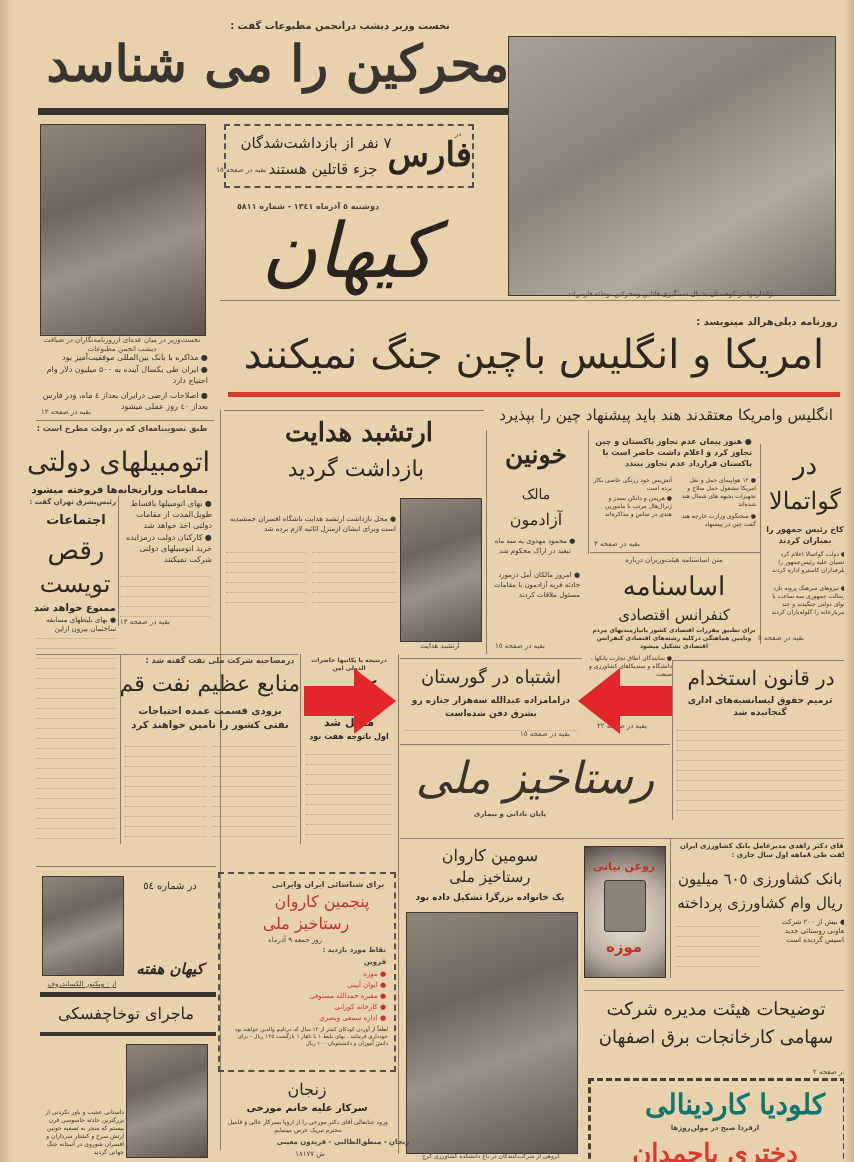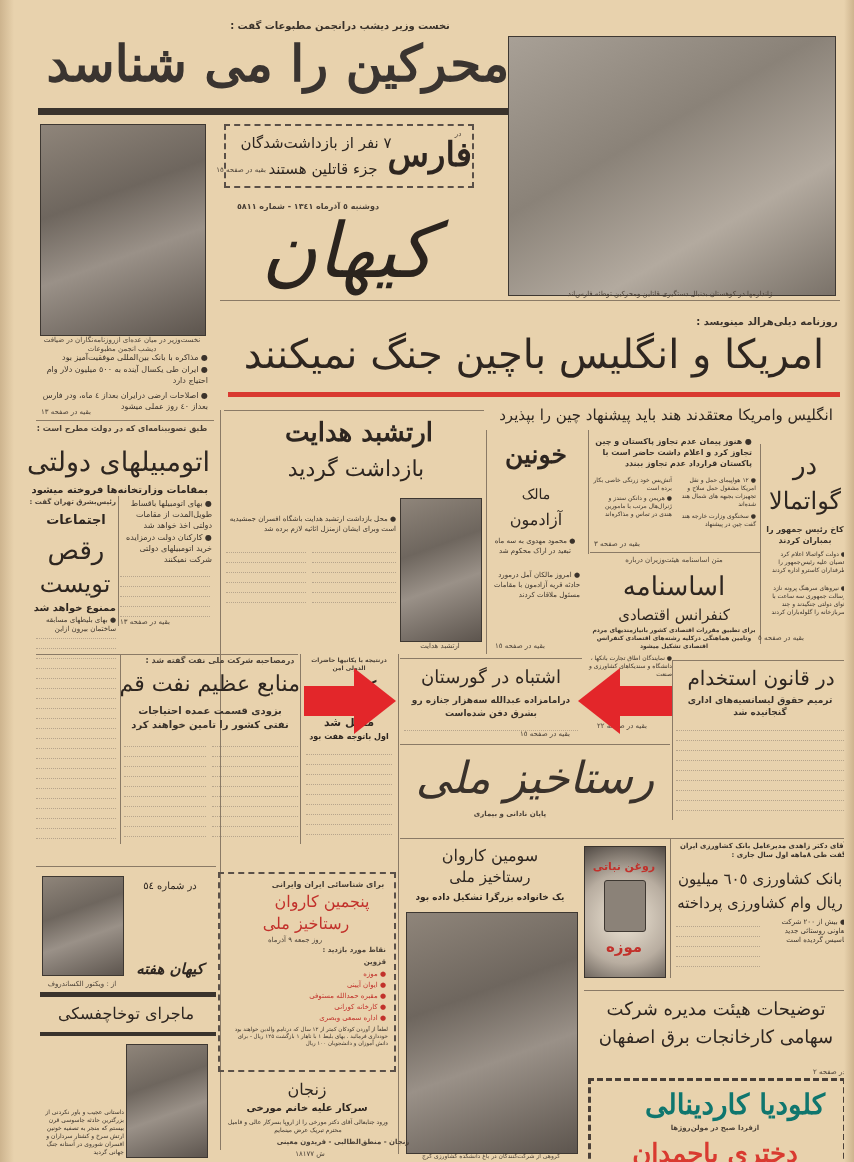--- a/index.html
+++ b/index.html
@@ -274,21 +274,21 @@
 
 <div class="dashed-box" style="top:1078px;left:588px;width:252px;height:84px;border-color:#4a4038;border-width:3px;"></div>
 <div class="txt bold serif" style="top:1088px;left:612px;width:246px;font-size:28px;line-height:34px;color:#0f766e;">کلودیا کاردینالی</div>
 <div class="txt tiny bold" style="top:1124px;left:592px;width:246px;">ازفردا صبح در مولن‌روژها</div>
 <div class="txt bold serif" style="top:1136px;left:592px;width:246px;font-size:26px;line-height:34px;color:#d93a30;">دختری باچمدان</div>
 
 <div class="hr" style="top:866px;left:36px;width:180px;"></div>
 <div class="abs photo" style="top:876px;left:42px;width:80px;height:98px;"></div>
 <div class="txt serif" style="top:880px;left:126px;width:88px;font-size:10px;">در شماره ٥٤</div>
 <div class="txt serif bold" style="top:960px;left:124px;width:92px;font-size:15px;font-style:italic;">کیهان هفته</div>
-<div class="txt tiny" style="top:980px;left:42px;width:80px;">از : ویکتور الکساندروف</div>
+<div class="txt tiny" style="top:980px;left:42px;width:80px;text-decoration:underline;">از : ویکتور الکساندروف</div>
 <div class="abs rule" style="top:992px;left:40px;width:176px;height:5px;"></div>
 <div class="txt serif" style="top:1004px;left:36px;width:180px;font-size:16px;">ماجرای توخاچفسکی</div>
 <div class="abs rule" style="top:1032px;left:40px;width:176px;height:4px;"></div>
 <div class="abs photo" style="top:1044px;left:126px;width:80px;height:112px;"></div>
 <div class="bullet" style="top:1108px;left:40px;width:84px;font-size:6px;line-height:8px;">داستانی عجیب و باور نکردنی از بزرگترین حادثه جاسوسی قرن بیستم که منجر به تصفیه خونین ارتش سرخ و کشتار سرداران و افسران شوروی در آستانه جنگ جهانی گردید</div>
 
 <div class="dashed-box" style="top:872px;left:218px;width:174px;height:196px;"></div>
 <div class="txt tiny bold" style="top:880px;left:222px;width:168px;font-size:8px;padding-left:22px;">برای شناسائی ایران وایرانی</div>
 <div class="txt serif red" style="top:892px;left:222px;width:168px;font-size:16px;margin-left:16px;">پنجمین کاروان</div>
 <div class="txt serif red" style="top:914px;left:222px;width:168px;font-size:16px;">رستاخیز ملی</div>

